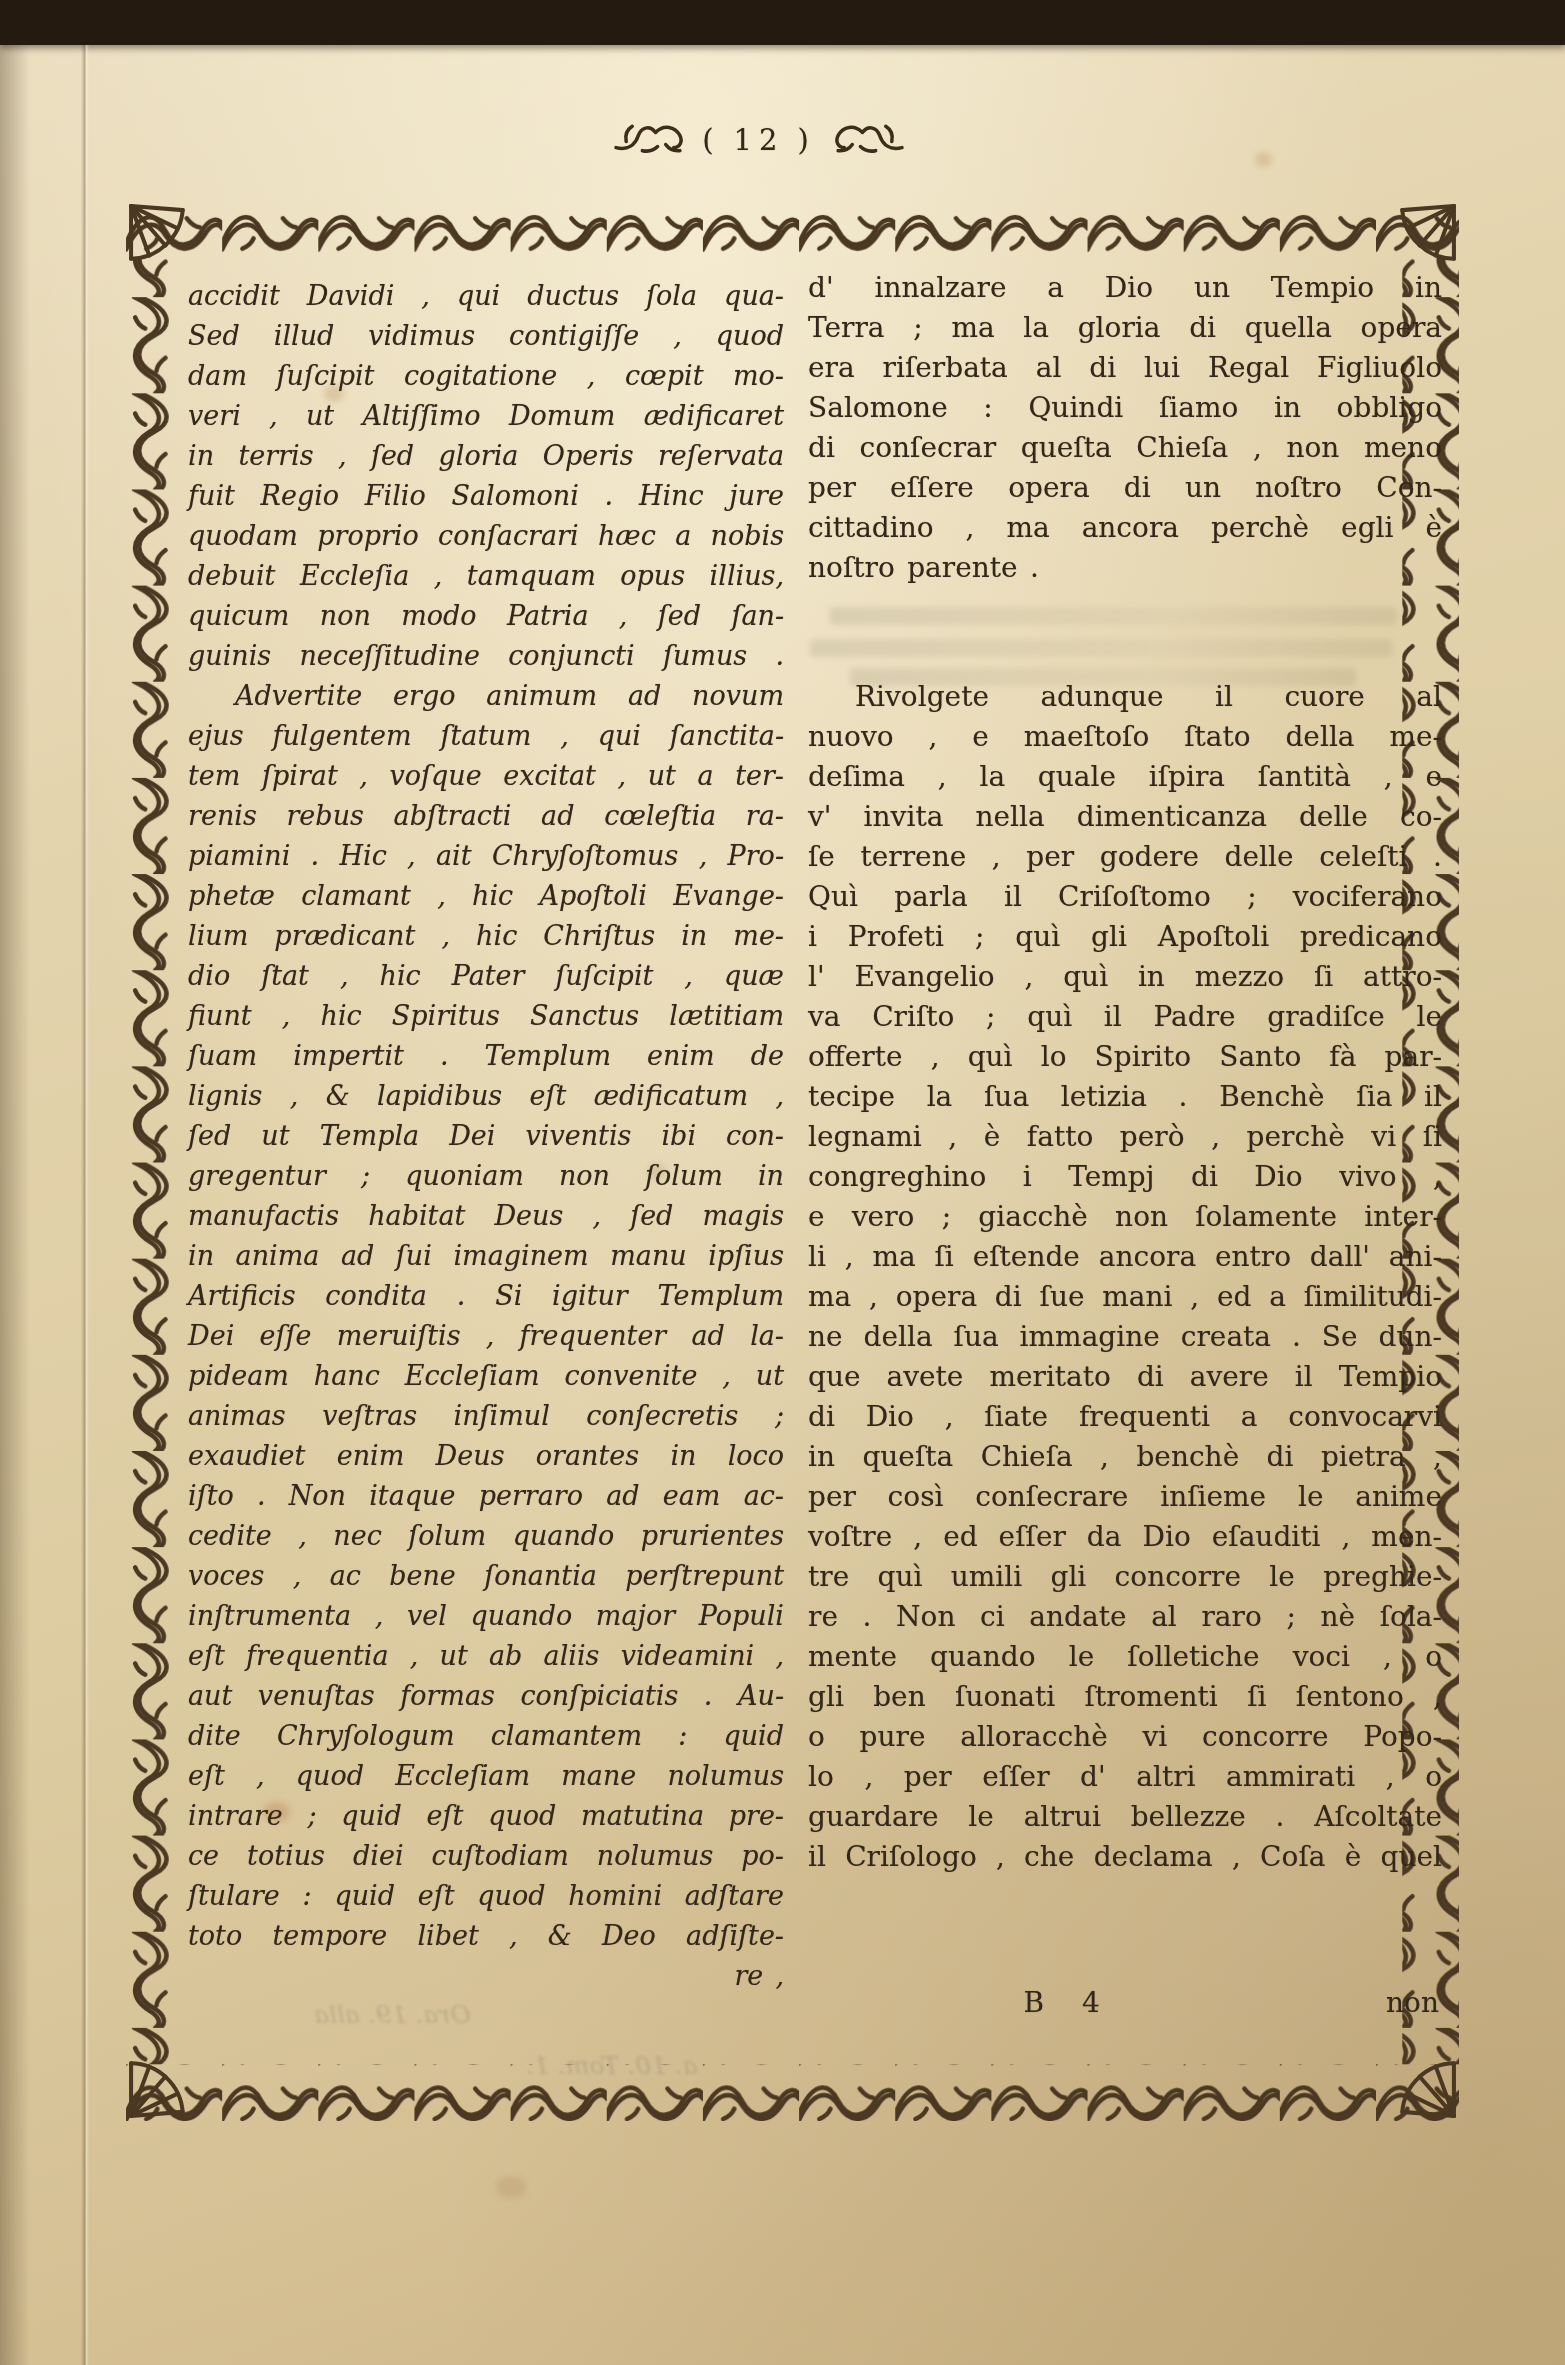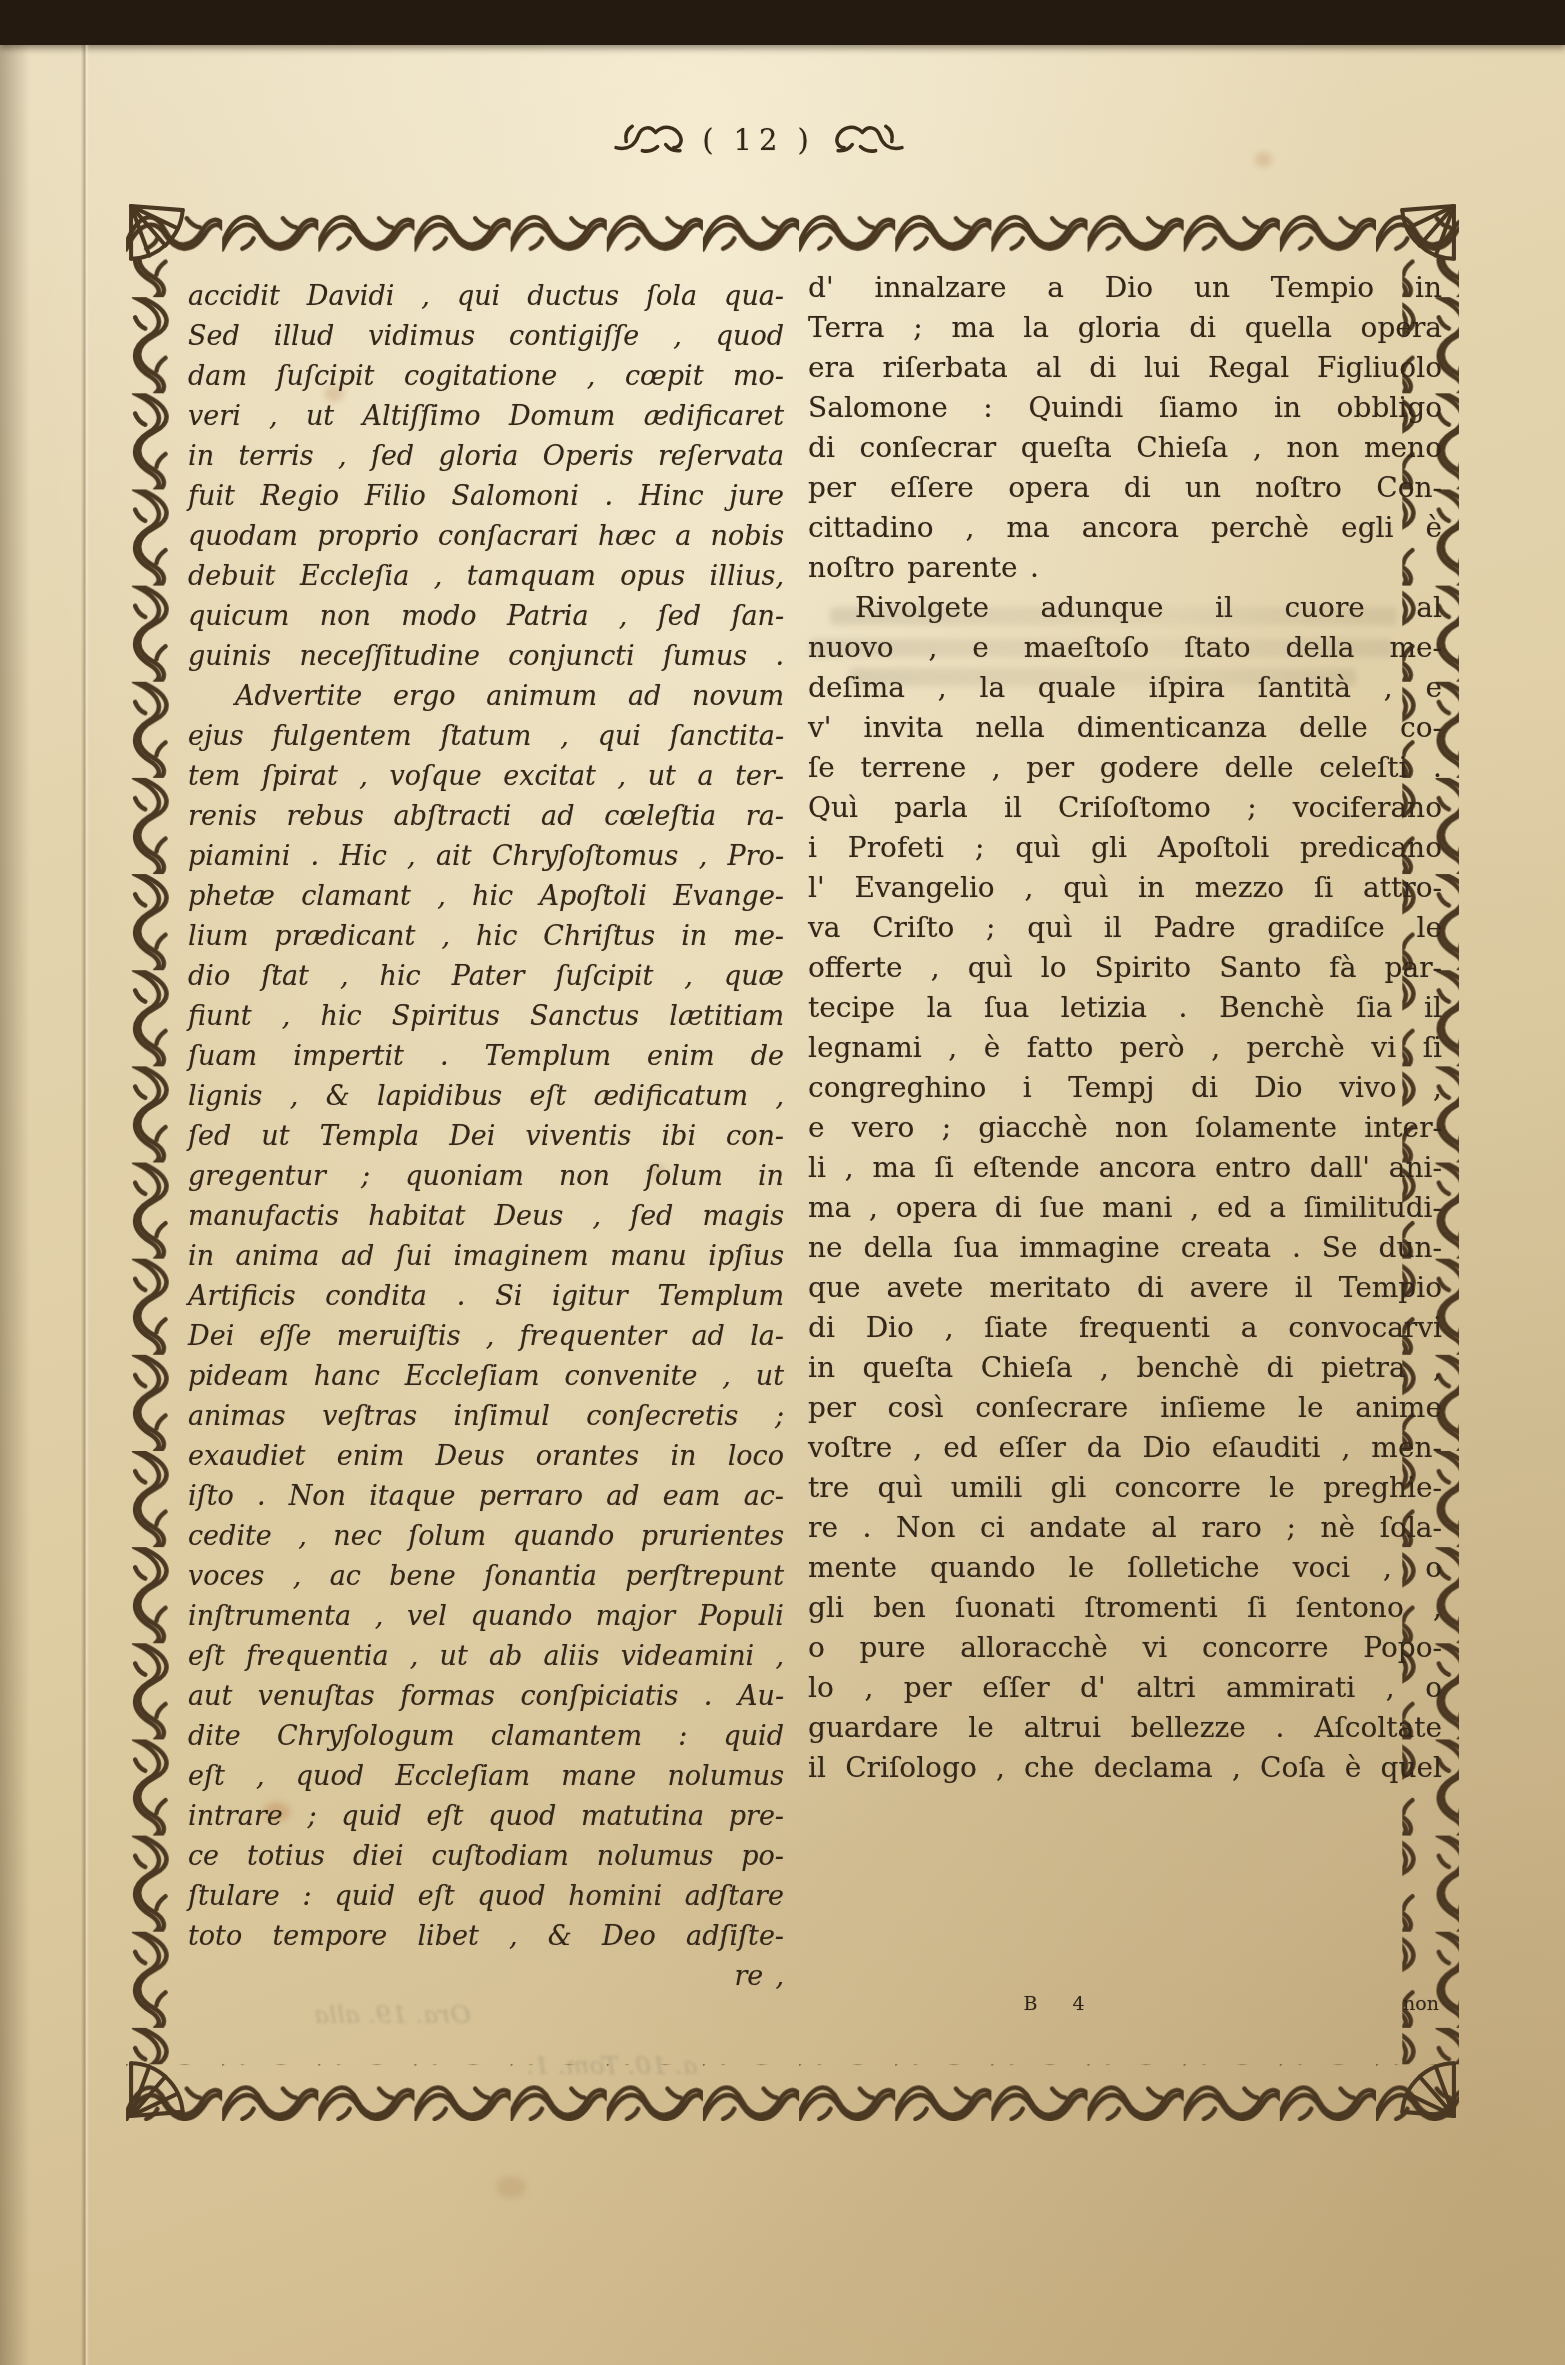--- a/index.html
+++ b/index.html
@@ -22,26 +22,26 @@
   .pagenum{font-size:29px;letter-spacing:7px;color:#332717;text-shadow:0 0 1px rgba(50,38,22,.45);}
 
   .frame-svg{position:absolute;left:126px;top:201px;}
 
   .col{position:absolute;color:#33271a;text-shadow:0 0 1px rgba(52,40,24,.32);}
   .col .tline{height:40px;line-height:40px;white-space:nowrap;text-align:justify;
         text-align-last:justify;word-spacing:3.5px;}
   .col .tline.noj{text-align-last:left;}
   .col .tline.ind{text-indent:47px;}
   .col .tline.cw{text-align-last:right;text-align:right;}
-  .col .tline.gap{}
+  .col .tline.gap{margin-top:89px;}
   .left-col{left:188px;top:276px;width:596px;font-style:italic;font-size:27px;}
   .right-col{left:808px;top:268px;width:634px;font-size:28px;}
 
   .sig-line{position:absolute;left:808px;top:1983px;width:634px;height:40px;line-height:40px;
-        color:#33271a;font-size:19px;text-shadow:0 0 1px rgba(52,40,24,.32);}
+        color:#33271a;font-size:28px;text-shadow:0 0 1px rgba(52,40,24,.32);}
   .sig-line .sig{position:absolute;left:34%;word-spacing:29px;}
   .sig-line .cwr{position:absolute;right:3px;}
 
   .showthrough-bar{position:absolute;height:18px;border-radius:4px;opacity:.55;filter:blur(3px);
         background:linear-gradient(90deg,rgba(118,108,86,.30),rgba(118,108,86,.10) 60%,rgba(118,108,86,.26));}
   .showthrough-text{position:absolute;transform:scaleX(-1);filter:blur(1.5px);opacity:.42;
         color:#948a72;font-style:italic;font-size:25px;white-space:nowrap;}
 
   .fox{position:absolute;border-radius:50%;filter:blur(3px);}
 </style>

